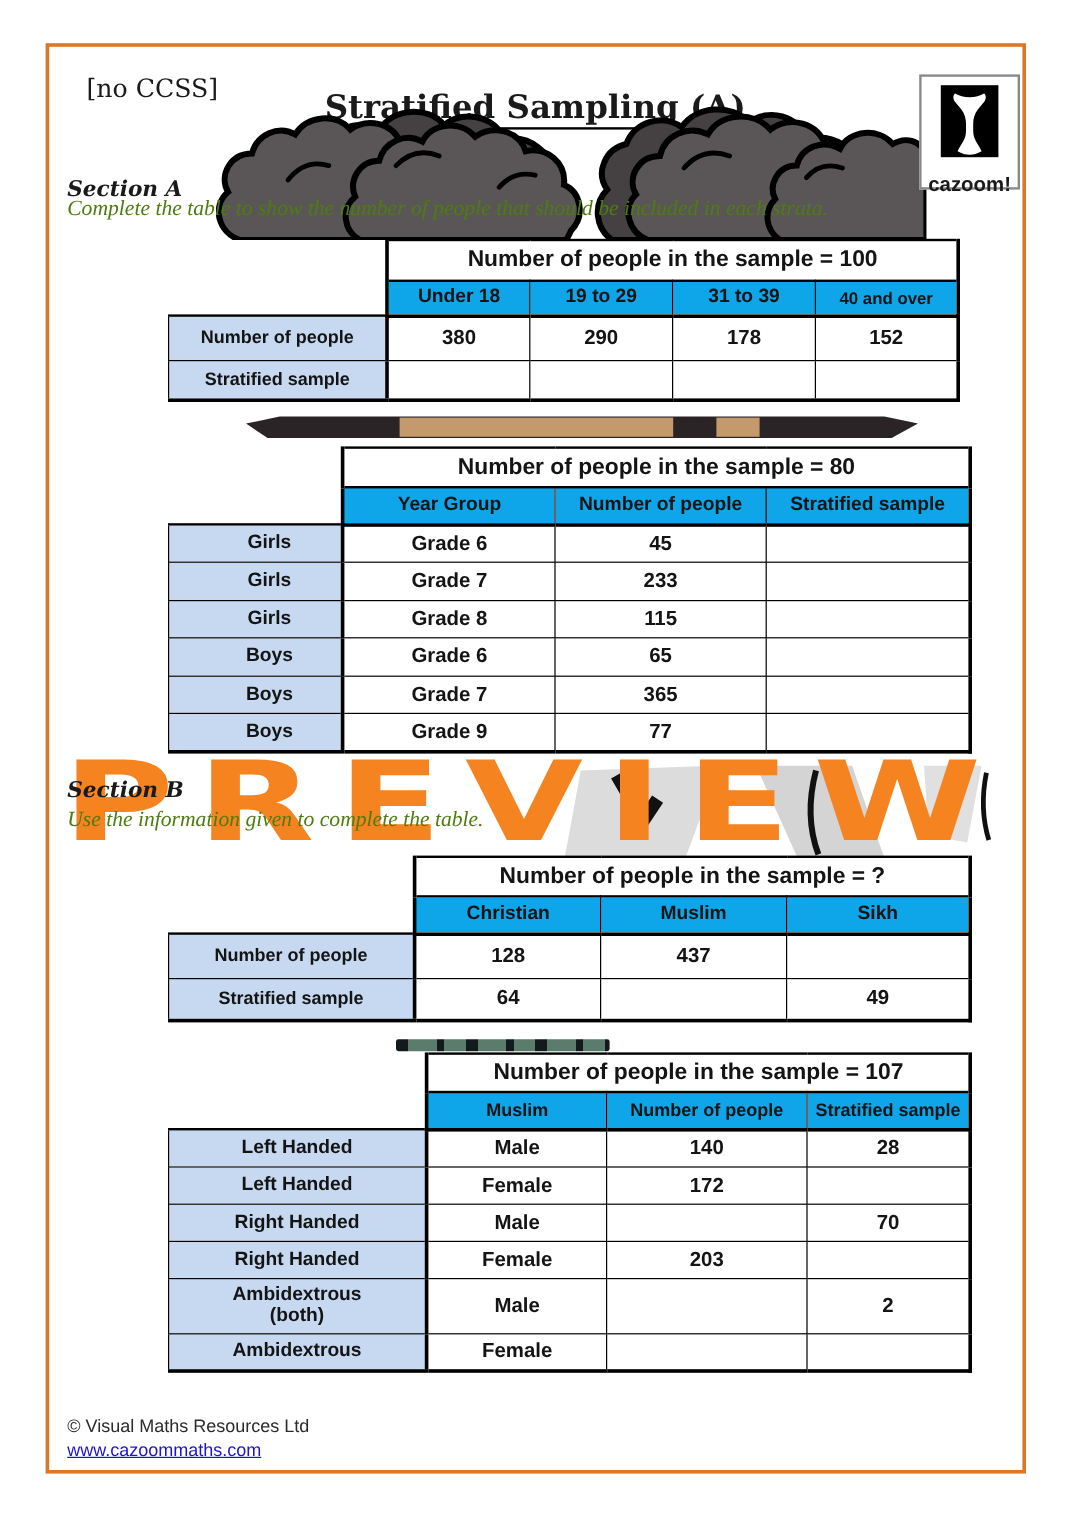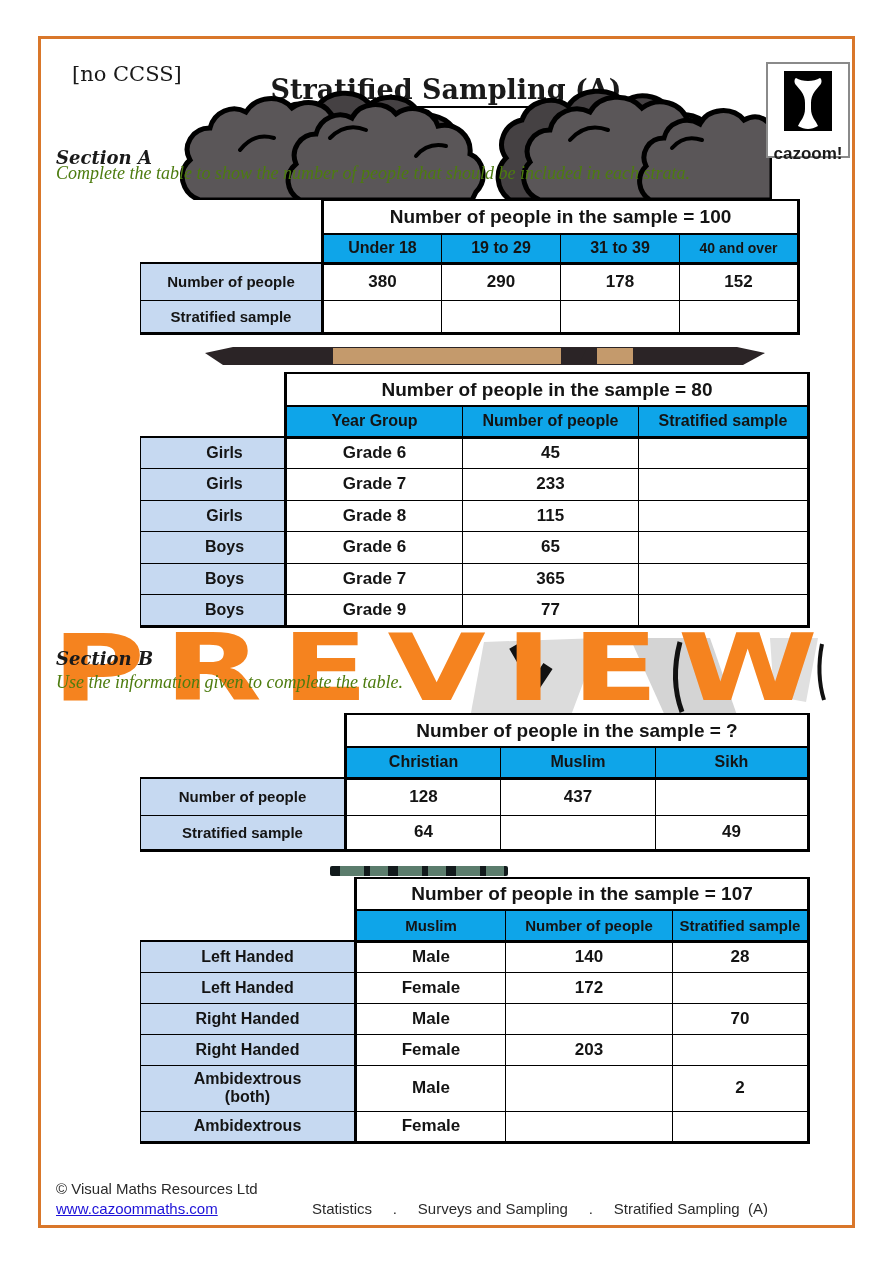--- a/index.html
+++ b/index.html
@@ -319,14 +319,13 @@
       <td class="lbl">Ambidextrous</td>
       <td class="num">Female</td>
       <td class="num"></td>
       <td class="num"></td>
     </tr>
   </tbody>
     </table>
 
   <div class="abs" id="f-copy">© Visual Maths Resources Ltd</div>
   <div class="abs" id="f-link">www.cazoommaths.com</div>
-  <div class="abs" id="f-crumb">Statistics     .     Surveys and Sampling     .     Stratified Sampling  (A)</div>
 </div>
 
 </body></html>

